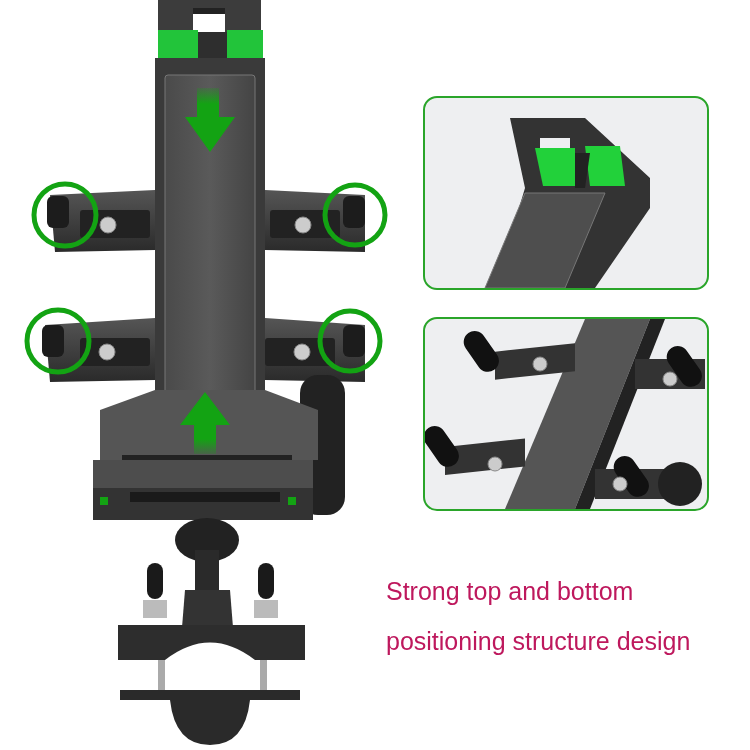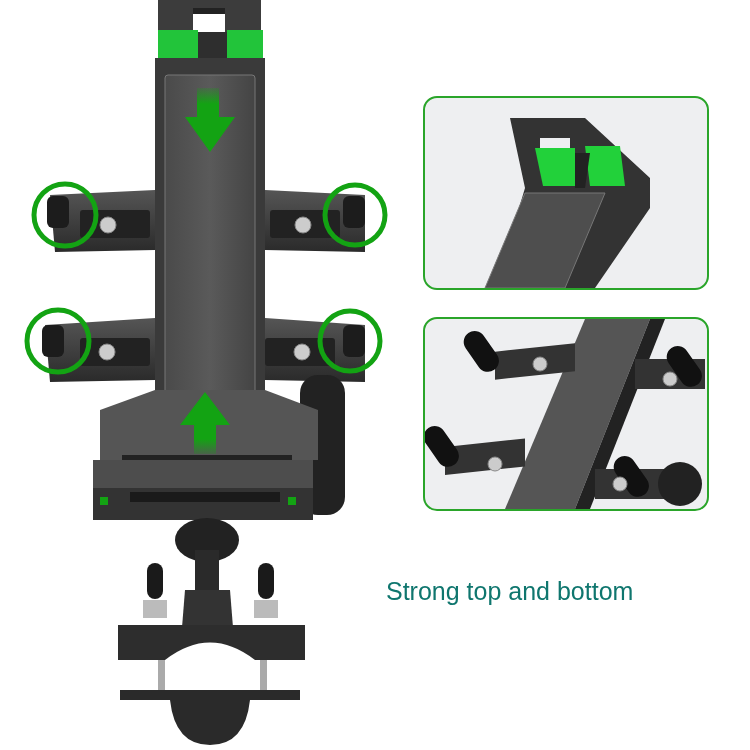--- a/index.html
+++ b/index.html
@@ -3,21 +3,21 @@
 <meta charset="utf-8">
 <style>
   html,body{margin:0;padding:0;background:#ffffff;}
   body{width:750px;height:750px;position:relative;overflow:hidden;font-family:"Liberation Sans",sans-serif;}
   .abs{position:absolute;}
   
   .product{left:0;top:0;width:400px;height:750px;}
   .inset{border:2px solid var(--green);border-radius:14px;background:#eeeff1;overflow:hidden;}
   .inset-top{left:423px;top:96px;width:282px;height:190px;}
   .inset-bottom{left:423px;top:317px;width:282px;height:190px;}
-  .caption{left:386px;top:566px;width:360px;color:#0f766e;font-size:25px;line-height:50px;}
+  .caption{left:386px;top:566px;width:360px;color:#be185d;font-size:25px;line-height:50px;}
   .caption div{white-space:nowrap;}
 </style>
 </head>
 <body>
 
 <svg class="abs product" viewBox="0 0 400 750" width="400" height="750">
   <defs>
     <linearGradient id="bodyG" x1="0" x2="1">
       <stop offset="0" stop-color="#4a4a4a"></stop>
         <stop offset="0.5" stop-color="#5a5a5a"></stop>
@@ -145,13 +145,14 @@
     <circle cx="115" cy="45" r="7" fill="#ccc" stroke="#888"></circle>
     <circle cx="70" cy="145" r="7" fill="#ccc" stroke="#888"></circle>
     <circle cx="245" cy="60" r="7" fill="#ccc" stroke="#888"></circle>
     <circle cx="195" cy="165" r="7" fill="#ccc" stroke="#888"></circle>
     <circle cx="255" cy="165" r="22" fill="#222"></circle>
   </svg>
 </div>
 
 <div class="abs caption">
   <div>Strong top and bottom</div>
+  <div>positioning structure design</div>
 </div>
 
 </body></html>

